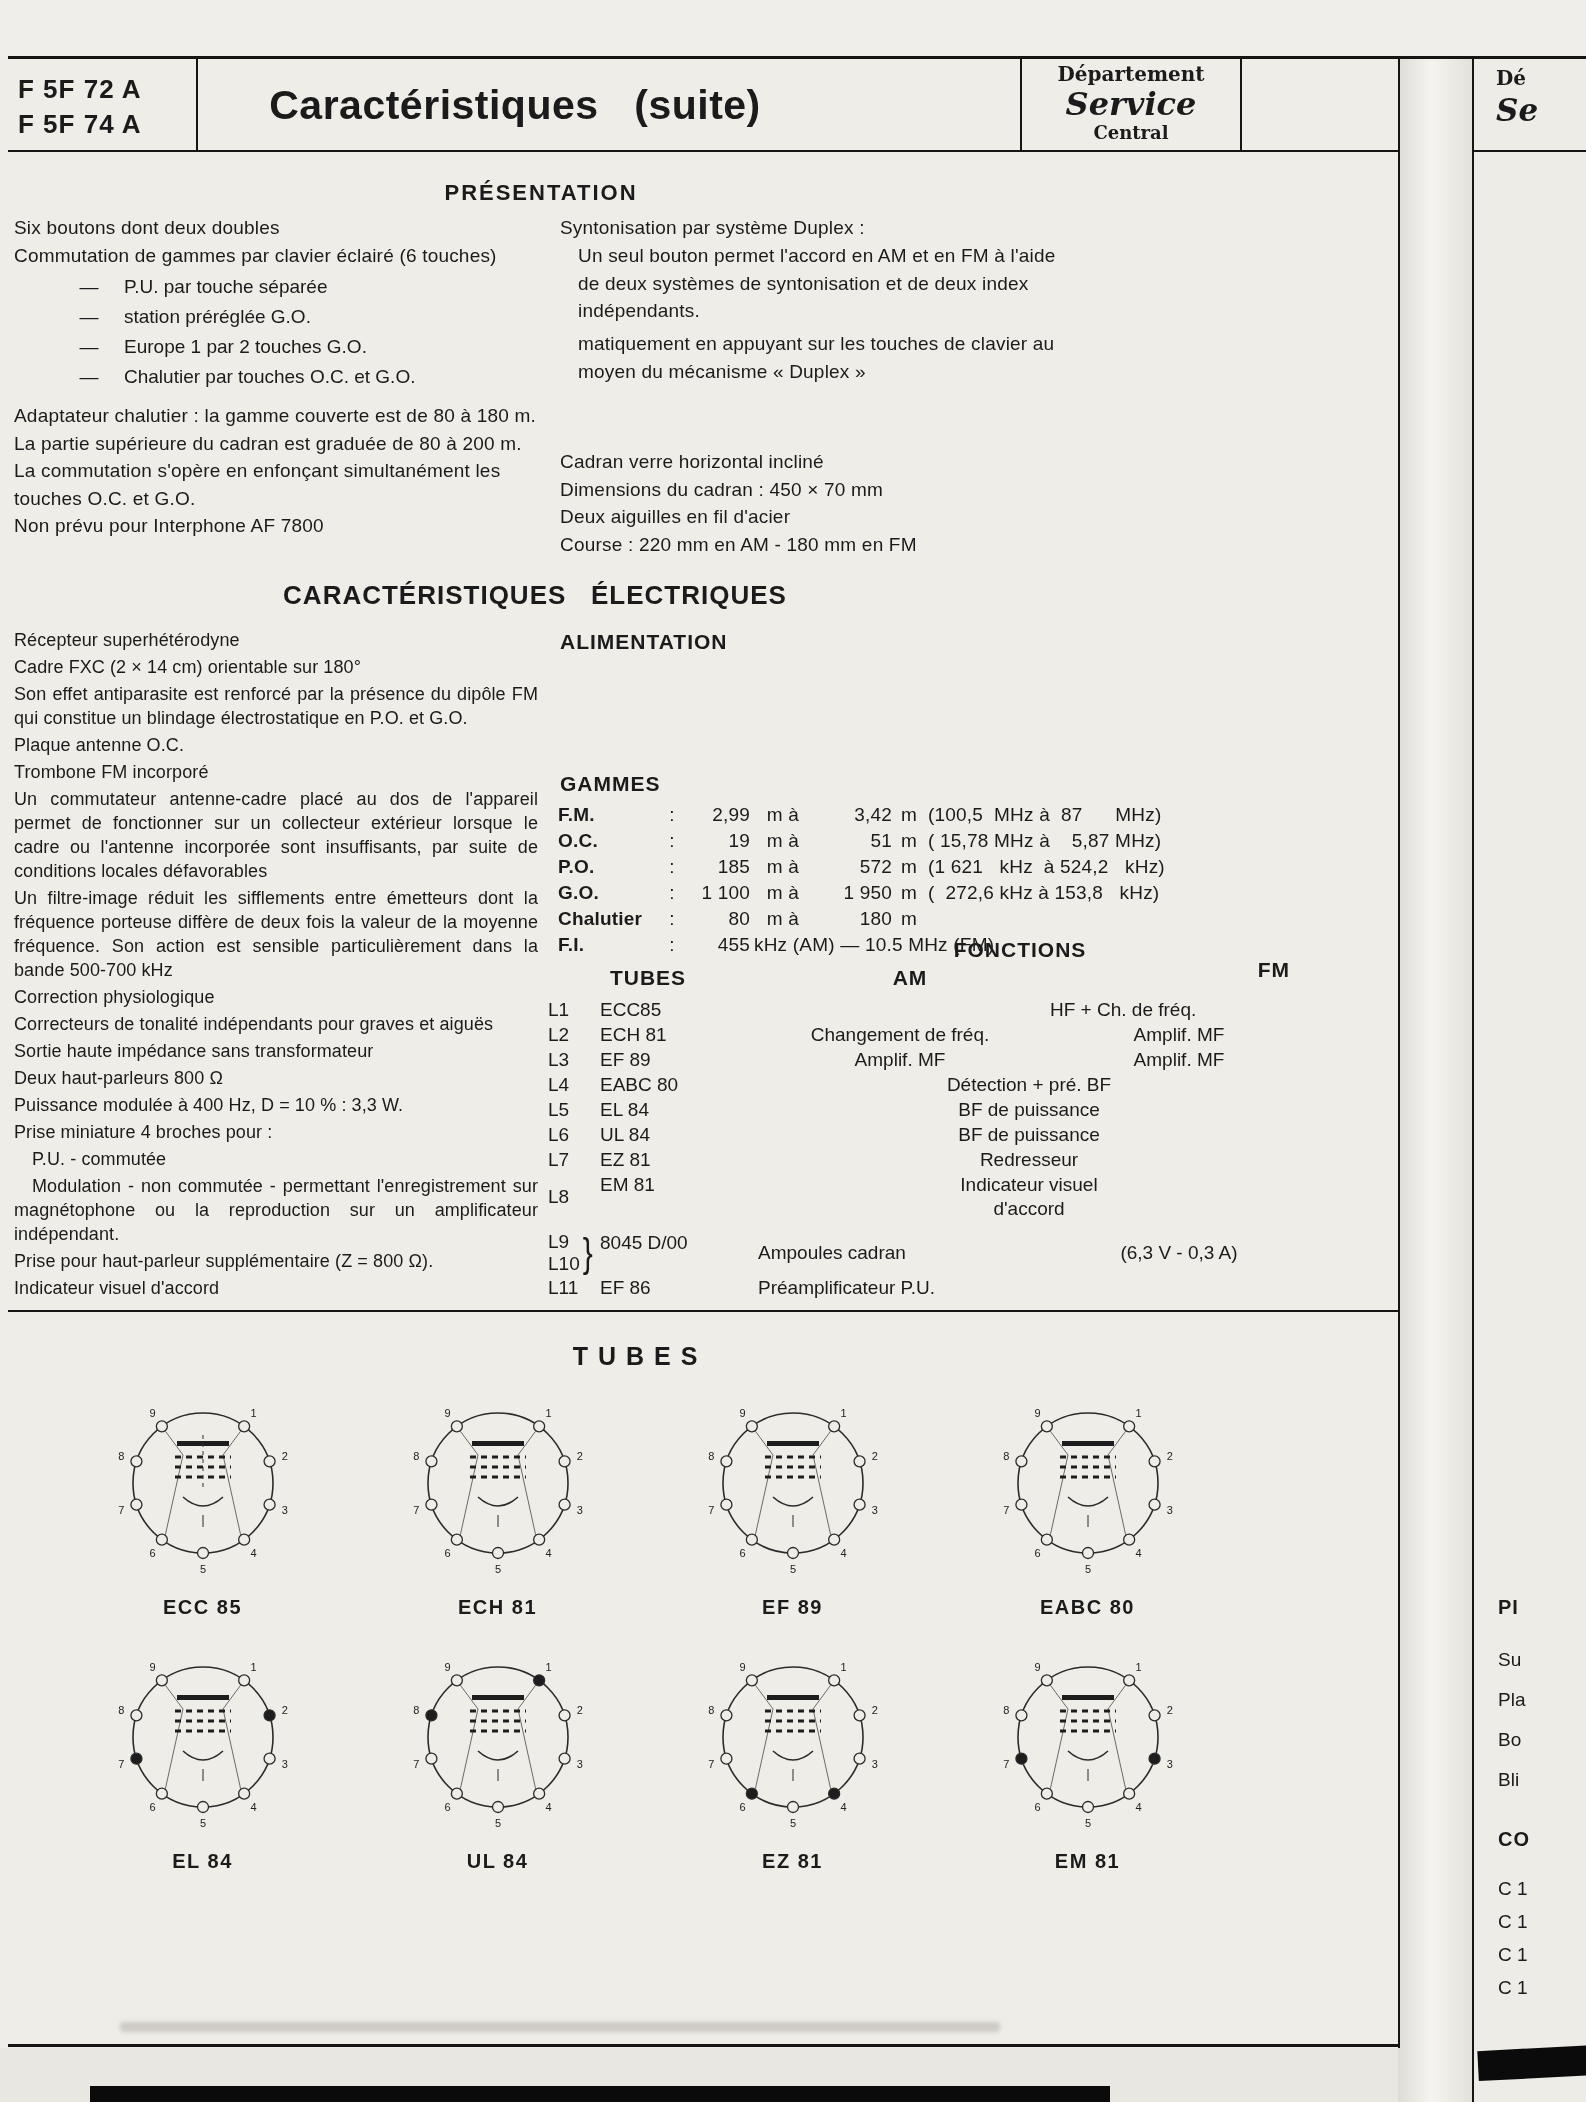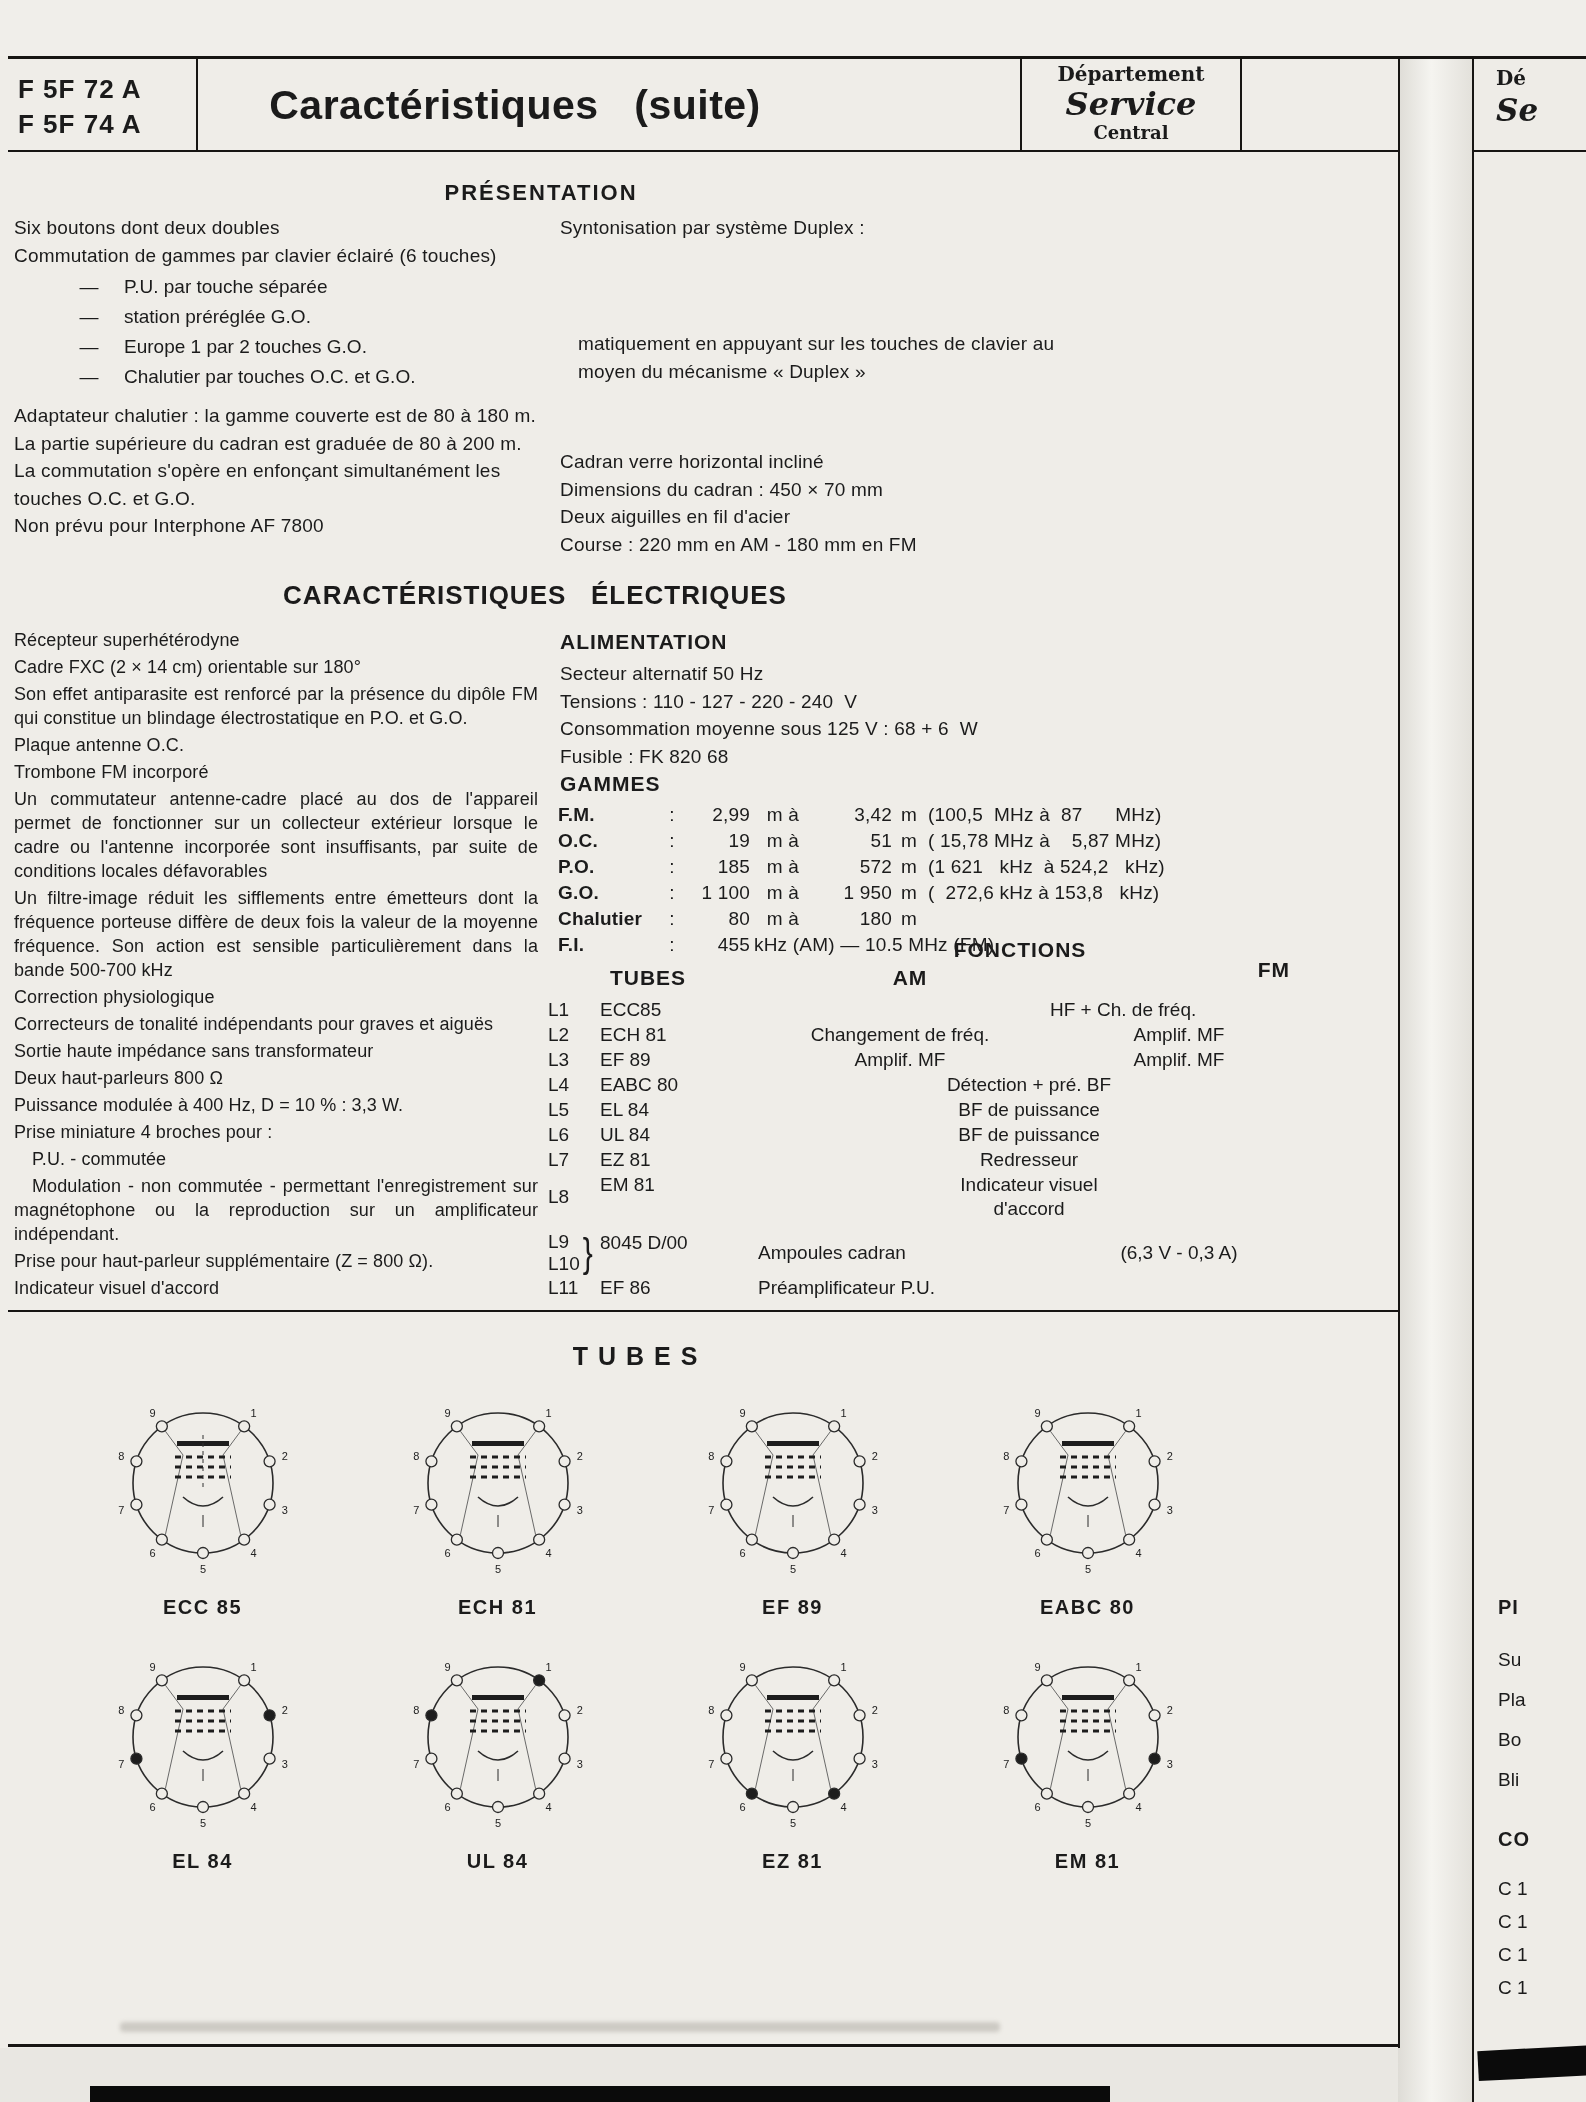--- a/index.html
+++ b/index.html
@@ -145,20 +145,26 @@
   <div class="abs" style="left:14px;top:402px;">
 
   <div class="body-line">Adaptateur chalutier : la gamme couverte est de 80 à 180 m.</div>
       <div class="body-line">La partie supérieure du cadran est graduée de 80 à 200 m.</div>
       <div class="body-line">La commutation s'opère en enfonçant simultanément les</div>
       <div class="body-line">touches O.C. et G.O.</div>
       <div class="body-line">Non prévu pour Interphone AF 7800</div>
     </div>
 
   <div class="abs body-line" style="left:560px;top:214px;">Syntonisation par système Duplex :</div>
+  <div class="abs" style="left:578px;top:242px;">
+
+  <div class="body-line">Un seul bouton permet l'accord en AM et en FM à l'aide</div>
+      <div class="body-line">de deux systèmes de syntonisation et de deux index</div>
+      <div class="body-line">indépendants.</div>
+    </div>
   <div class="abs" style="left:578px;top:330px;">
 
       <div class="body-line">matiquement en appuyant sur les touches de clavier au</div>
       <div class="body-line">moyen du mécanisme « Duplex »</div>
     </div>
   <div class="abs" style="left:560px;top:448px;">
 
   <div class="body-line">Cadran verre horizontal incliné</div>
       <div class="body-line">Dimensions du cadran : 450 × 70 mm</div>
       <div class="body-line">Deux aiguilles en fil d'acier</div>
@@ -182,27 +188,20 @@
       <p>Deux haut-parleurs 800 Ω</p>
       <p>Puissance modulée à 400 Hz, D = 10 % : 3,3 W.</p>
       <p>Prise miniature 4 broches pour :</p>
       <p class="ind">P.U. - commutée</p>
       <p class="ind">Modulation - non commutée - permettant l'enregistrement sur magnétophone ou la reproduction sur un amplificateur indépendant.</p>
       <p>Prise pour haut-parleur supplémentaire (Z = 800 Ω).</p>
       <p>Indicateur visuel d'accord</p>
     </div>
 
   <div class="abs h-sub" style="left:560px;top:630px;">ALIMENTATION</div>
-  <div class="abs" style="left:560px;top:660px;">
-
-  <div class="line">Secteur alternatif 50 Hz</div>
-      <div class="line">Tensions : 110 - 127 - 220 - 240  V</div>
-      <div class="line">Consommation moyenne sous 125 V : 68 + 6  W</div>
-      <div class="line">Fusible : FK 820 68</div>
-    </div>
 
   <div class="abs h-sub" style="left:560px;top:772px;">GAMMES</div>
   <div class="abs" style="left:558px;top:802px;width:790px;">
 
       <div class="g-row">
         <span class="g-b">F.M.</span>
         <span class="g-c">:</span>
         <span class="g-v">2,99</span>
         <span class="g-u">m à</span>
         <span class="g-v">3,42</span>

